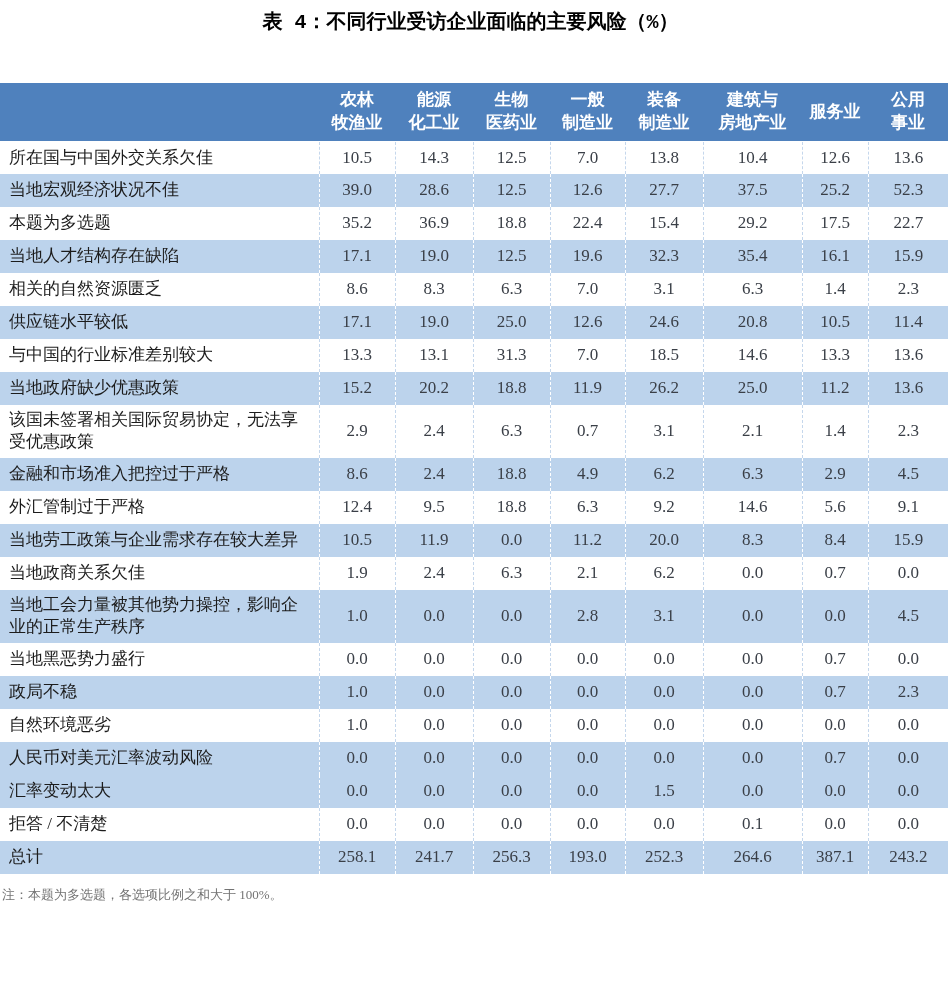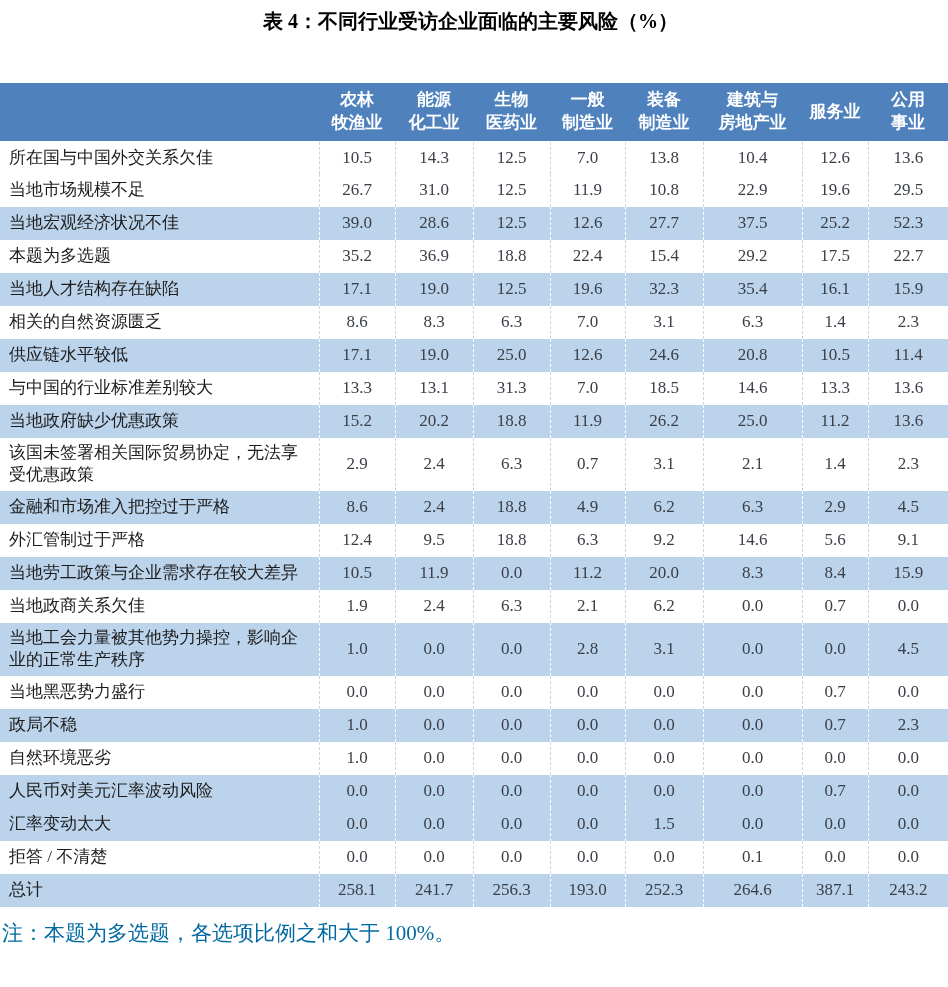--- a/index.html
+++ b/index.html
@@ -13,21 +13,21 @@
   }
   *{box-sizing:border-box;}
   html,body{margin:0;padding:0;background:#fff;}
   body{
     width:948px;height:987px;
     font-family:"Liberation Serif","DejaVu Serif",serif;
     color:var(--label-text);
   }
   .title{
     text-align:center;
-    font-family:Liberation Serif, serif;
+    font-family:Liberation Mono, monospace;
     font-weight:bold;
     font-size:20px;
     color:#000;
     padding:8px 7px 8px 0;
   }
   table{
     border-collapse:collapse;
     table-layout:fixed;
     width:948px;
     margin-top:40px;
@@ -62,22 +62,22 @@
   }
   td.val{
     text-align:center;
     color:var(--number-text);
     border-left:1px dashed var(--separator-on-plain);
   }
   tr.stripe td.val{
     border-left:1px dashed var(--separator-on-stripe);
   }
   .note{
-    font-size:21px;
-    color:#0369a1;
+    font-size:13px;
+    color:#737373;
     padding:12px 2px 0 2px;
   }
 </style>
 </head>
 <body>
 
 <div class="title">表 4：不同行业受访企业面临的主要风险（%）</div>
 
 <table>
   <colgroup>
@@ -116,31 +116,20 @@
         <td class="lbl">所在国与中国外交关系欠佳</td>
         <td class="val">10.5</td>
         <td class="val">14.3</td>
         <td class="val">12.5</td>
         <td class="val">7.0</td>
         <td class="val">13.8</td>
         <td class="val">10.4</td>
         <td class="val">12.6</td>
         <td class="val">13.6</td>
       </tr>
-      <tr class="plain">
-        <td class="lbl">当地市场规模不足</td>
-        <td class="val">26.7</td>
-        <td class="val">31.0</td>
-        <td class="val">12.5</td>
-        <td class="val">11.9</td>
-        <td class="val">10.8</td>
-        <td class="val">22.9</td>
-        <td class="val">19.6</td>
-        <td class="val">29.5</td>
-      </tr>
       <tr class="stripe">
         <td class="lbl">当地宏观经济状况不佳</td>
         <td class="val">39.0</td>
         <td class="val">28.6</td>
         <td class="val">12.5</td>
         <td class="val">12.6</td>
         <td class="val">27.7</td>
         <td class="val">37.5</td>
         <td class="val">25.2</td>
         <td class="val">52.3</td>

